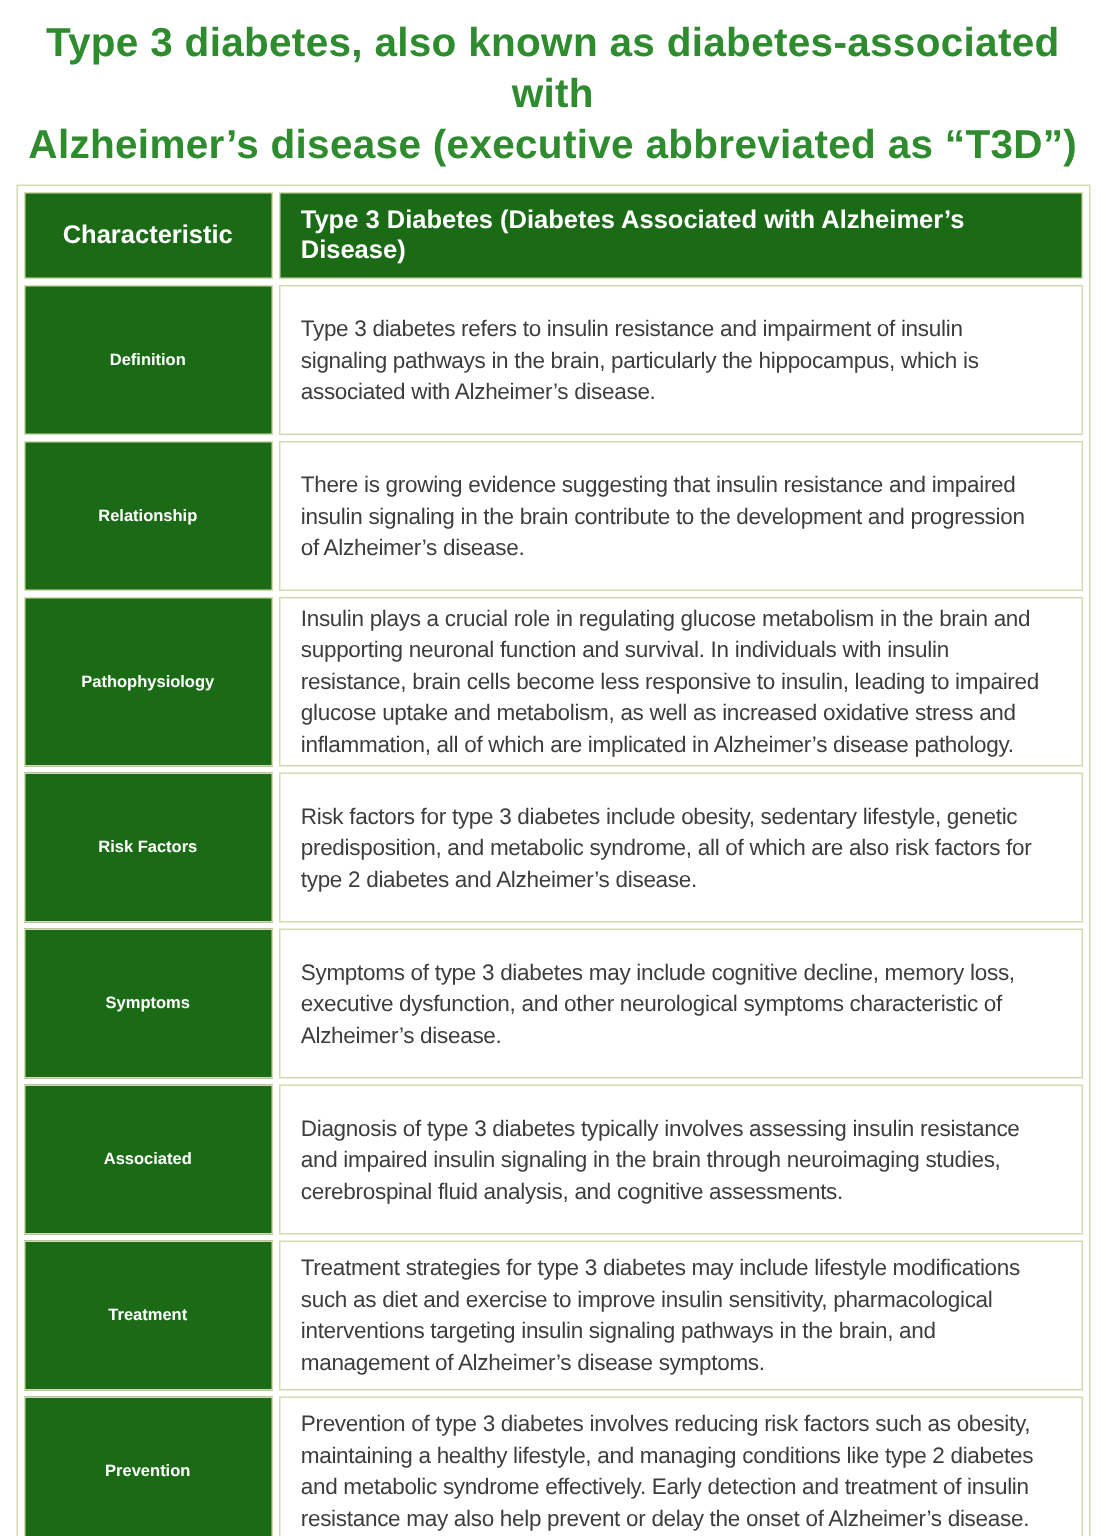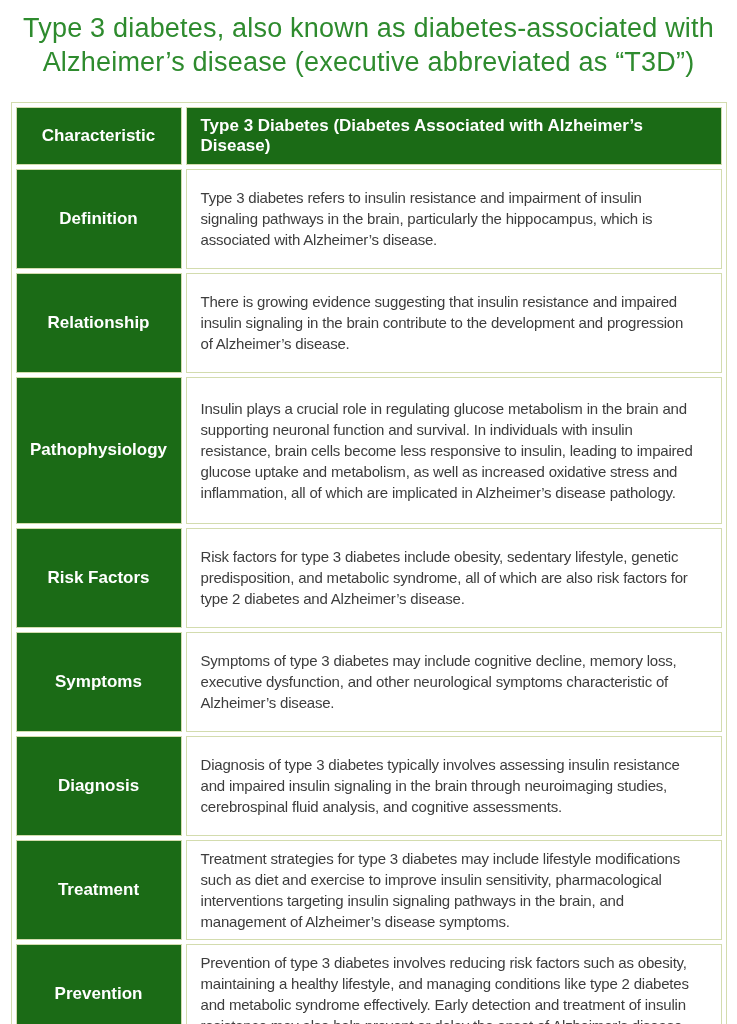--- a/index.html
+++ b/index.html
@@ -9,27 +9,27 @@
     font-family: "Liberation Sans", sans-serif;
   }
   .page {
     width: 737px;
     height: 1024px;
     background: #ffffff;
     box-sizing: border-box;
     padding-top: 12px;
   }
   .title {
-    margin: 0 auto 22px auto;
+    margin: 0 auto 10px auto;
     width: 720px;
     text-align: center;
     color: #2e8b2e;
     font-size: 27px;
     line-height: 1.25;
-    font-weight: normal;
+    font-weight: bold;
     letter-spacing: 0.2px;
   }
   table.t3d-table {
     width: 716px;
     margin: 0 auto;
     border-collapse: separate;
     border-spacing: 4px;
     border: 1px solid #d3dcae;
     table-layout: fixed;
   }
@@ -44,37 +44,37 @@
     background: #1b6b16;
     color: #ffffff;
     font-size: 17px;
     font-weight: bold;
   }
   thead th.char-h { text-align: center; }
   thead th.desc-h { text-align: left; padding: 0 10px 0 14px; }
   td.label-cell {
     background: #1b6b16;
     color: #ffffff;
-    font-size: 17px;
+    font-size: 11px;
     font-weight: bold;
     text-align: center;
     vertical-align: middle;
   }
   td.desc-cell {
     background: #ffffff;
     color: #3d3d3d;
     font-size: 15px;
     line-height: 1.4;
     letter-spacing: -0.2px;
     vertical-align: middle;
     padding: 0 24px 0 14px;
     margin-top: 40px;
   }
   tr.body-row td { height: 100px; }
-  tr.tall td     { height: 147px; }
+  tr.tall td     { height: 113px; }
 </style>
 </head>
 <body>
 
 <div class="page">
 
   <h1 class="title">
     <span>Type 3 diabetes, also known as diabetes-associated with</span><br>
     <span>Alzheimer’s disease (executive abbreviated as “T3D”)</span>
   </h1>
@@ -105,21 +105,21 @@
       </tr>
       <tr class="body-row">
         <td class="label-cell">Risk Factors</td>
         <td class="desc-cell">Risk factors for type 3 diabetes include obesity, sedentary lifestyle, genetic predisposition, and metabolic syndrome, all of which are also risk factors for type 2 diabetes and Alzheimer’s disease.</td>
       </tr>
       <tr class="body-row">
         <td class="label-cell">Symptoms</td>
         <td class="desc-cell">Symptoms of type 3 diabetes may include cognitive decline, memory loss, executive dysfunction, and other neurological symptoms characteristic of Alzheimer’s disease.</td>
       </tr>
       <tr class="body-row">
-        <td class="label-cell">Diagnosis</td>
+        <td class="label-cell">Associated</td>
         <td class="desc-cell">Diagnosis of type 3 diabetes typically involves assessing insulin resistance and impaired insulin signaling in the brain through neuroimaging studies, cerebrospinal fluid analysis, and cognitive assessments.</td>
       </tr>
       <tr class="body-row">
         <td class="label-cell">Treatment</td>
         <td class="desc-cell">Treatment strategies for type 3 diabetes may include lifestyle modifications such as diet and exercise to improve insulin sensitivity, pharmacological interventions targeting insulin signaling pathways in the brain, and management of Alzheimer’s disease symptoms.</td>
       </tr>
       <tr class="body-row">
         <td class="label-cell">Prevention</td>
         <td class="desc-cell">Prevention of type 3 diabetes involves reducing risk factors such as obesity, maintaining a healthy lifestyle, and managing conditions like type 2 diabetes and metabolic syndrome effectively. Early detection and treatment of insulin resistance may also help prevent or delay the onset of Alzheimer’s disease.</td>
       </tr>

